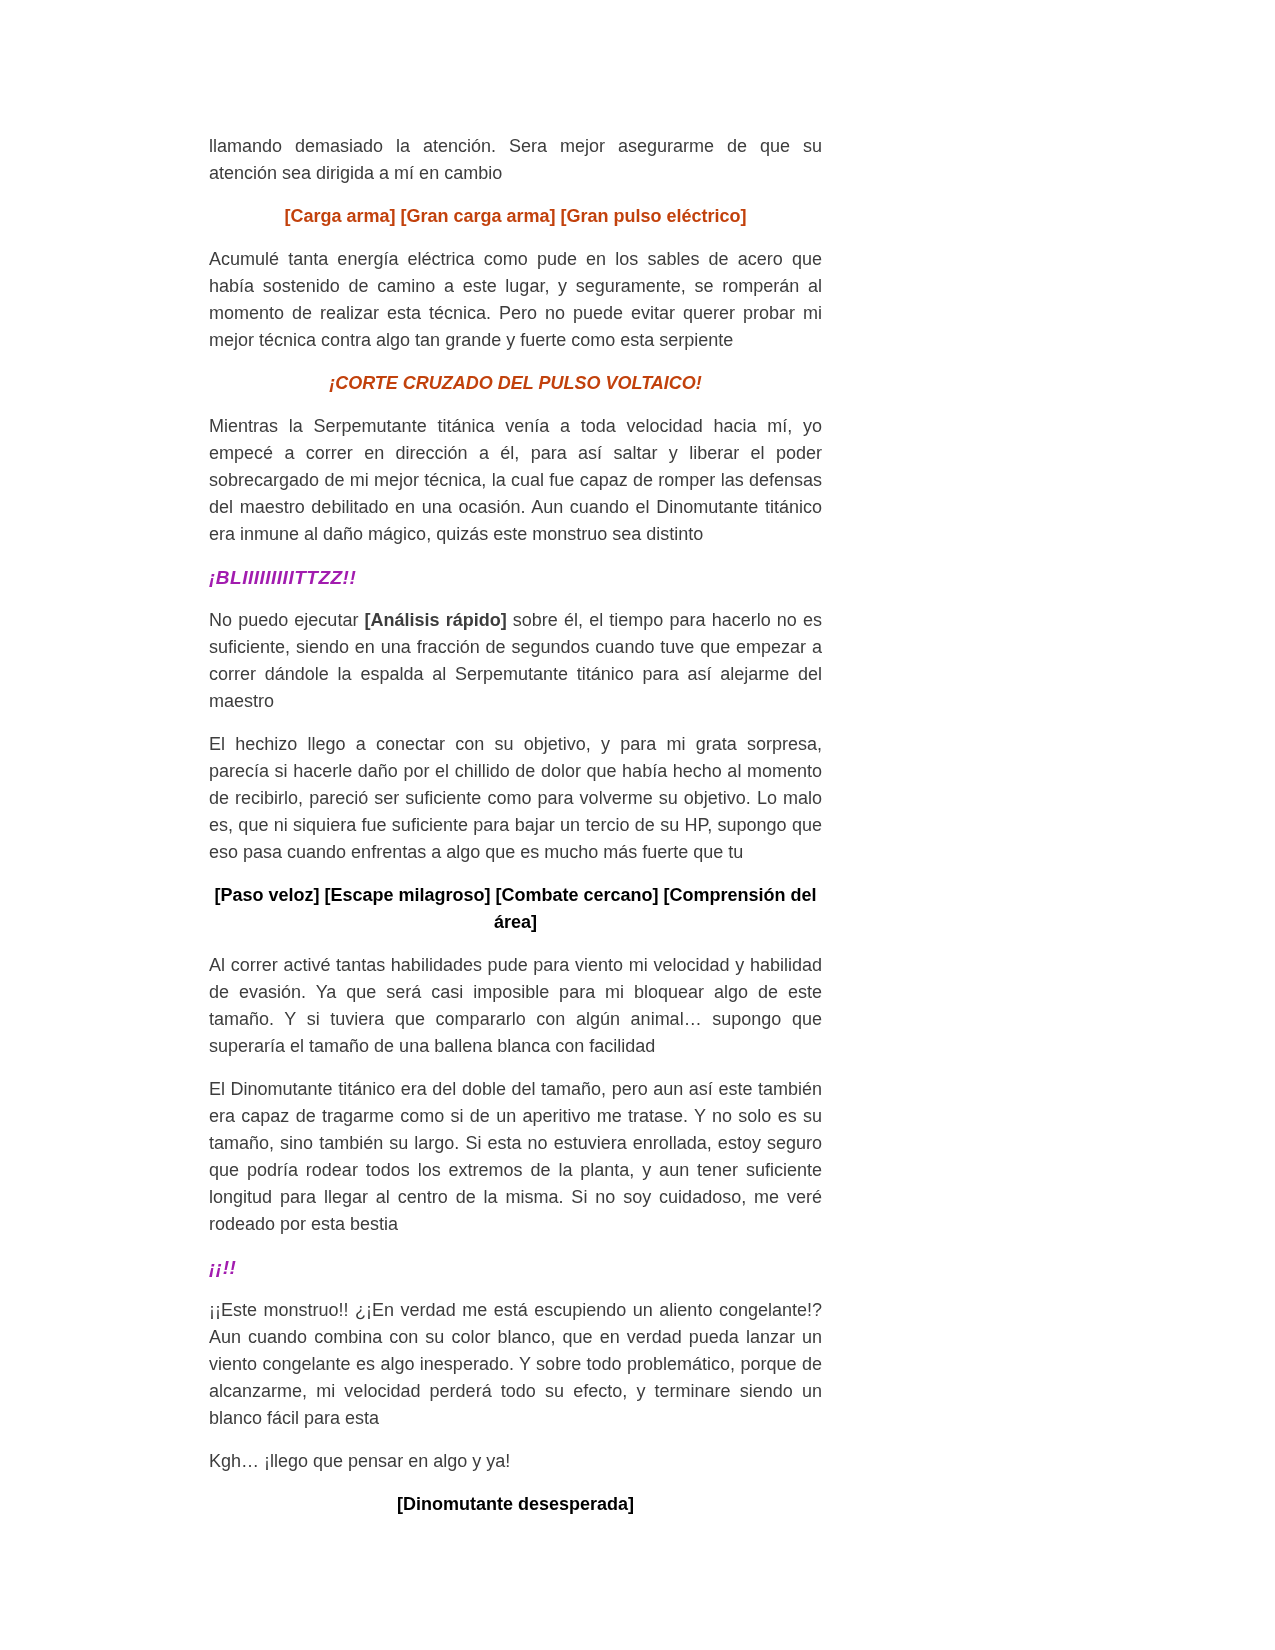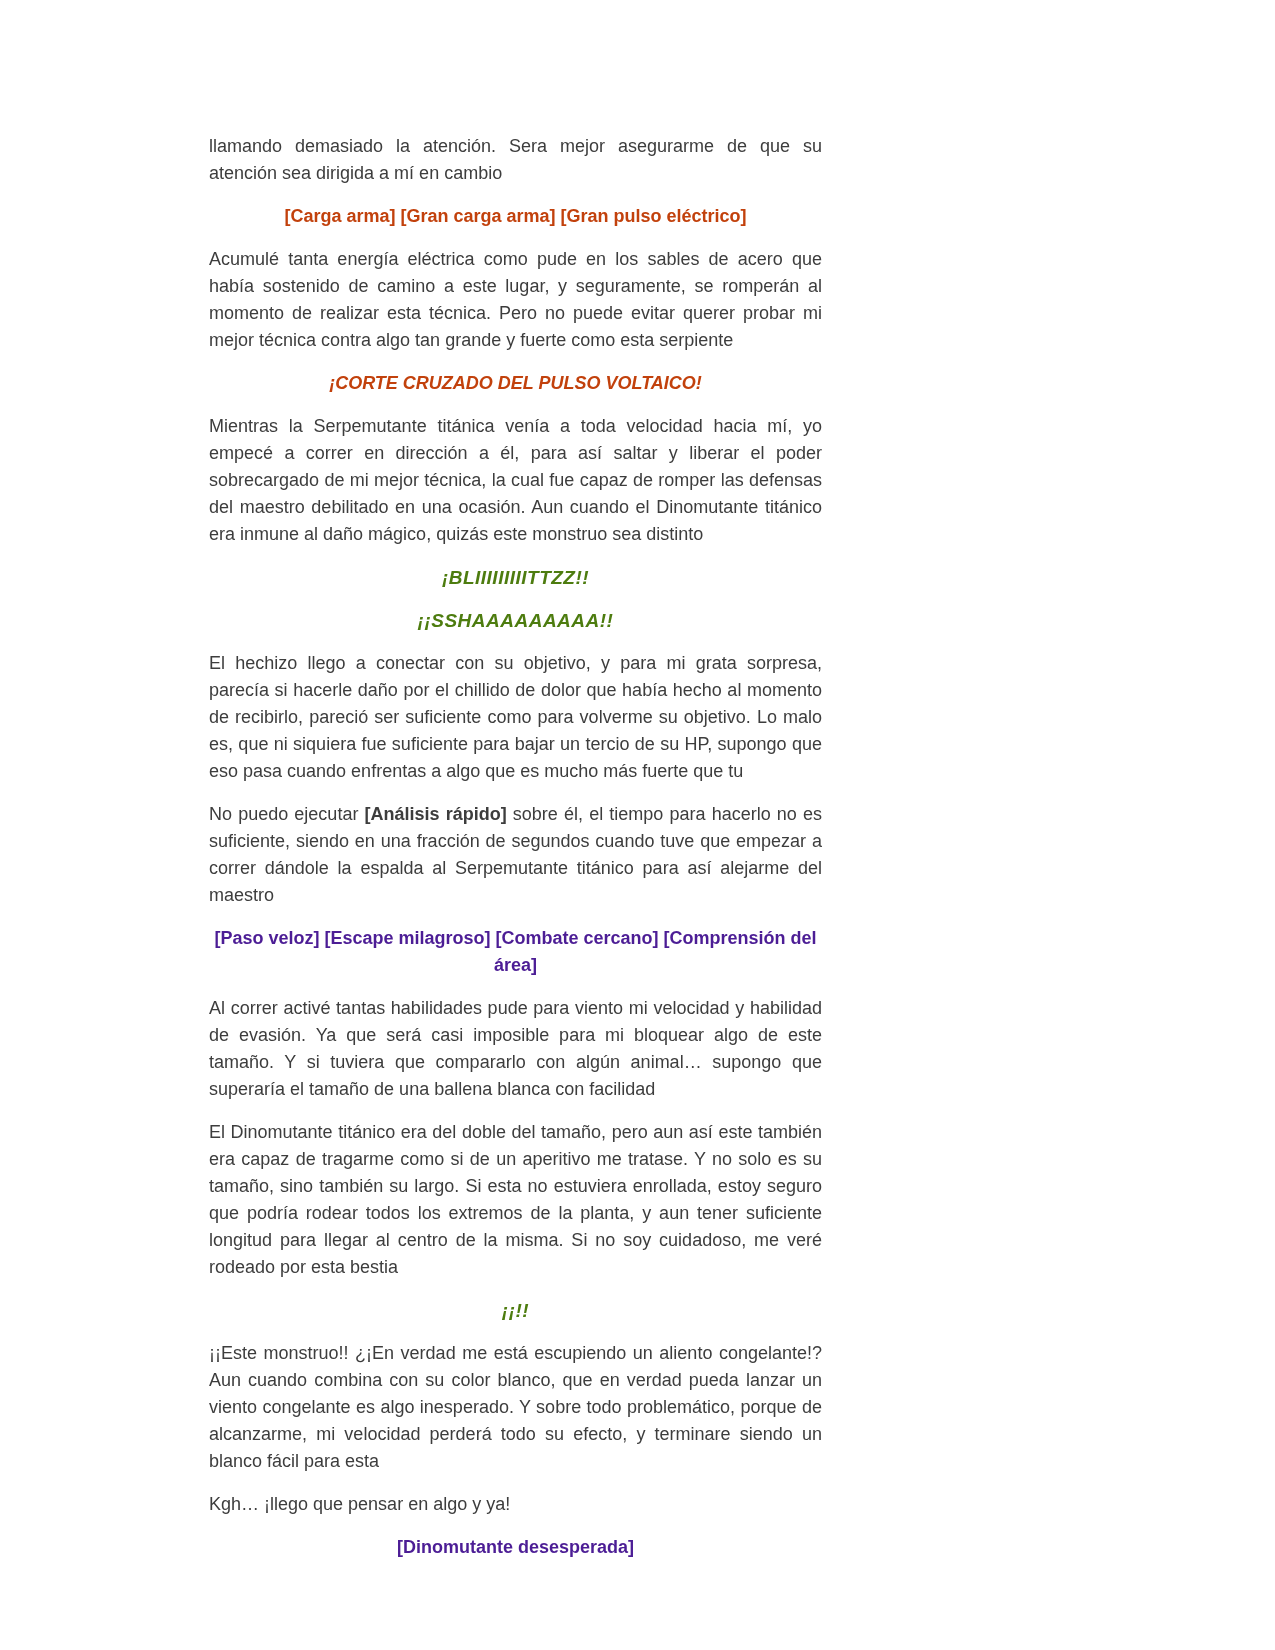--- a/index.html
+++ b/index.html
@@ -25,35 +25,35 @@
     font-size: 18px;
     line-height: 27px;
     text-align: justify;
     text-justify: inter-word;
   }
   .center {
     text-align: center;
   }
   .skill-line {
     font-weight: bold;
-    color: #4c1d95;
+    color: #000000;
   }
   .yellow {
     color: #c2410c;
   }
   .italic {
     font-style: italic;
   }
   .sfx {
     font-weight: bold;
     font-style: italic;
     font-size: 19px;
     letter-spacing: 0.5px;
-    color: #4d7c0f;
-    text-align: center;
+    color: #a21caf;
+    text-align: left;
   }
   .bold-inline {
     font-weight: bold;
   }
 </style>
 </head>
 <body>
 
 <div class="page">
 
@@ -62,27 +62,26 @@
   <p class="para center skill-line yellow">[Carga arma] [Gran carga arma] [Gran pulso eléctrico]</p>
 
   <p class="para">Acumulé tanta energía eléctrica como pude en los sables de acero que había sostenido de camino a este lugar, y seguramente, se romperán al momento de realizar esta técnica. Pero no puede evitar querer probar mi mejor técnica contra algo tan grande y fuerte como esta serpiente</p>
 
   <p class="para center skill-line yellow italic">¡CORTE CRUZADO DEL PULSO VOLTAICO!</p>
 
   <p class="para">Mientras la Serpemutante titánica venía a toda velocidad hacia mí, yo empecé a correr en dirección a él, para así saltar y liberar el poder sobrecargado de mi mejor técnica, la cual fue capaz de romper las defensas del maestro debilitado en una ocasión. Aun cuando el Dinomutante titánico era inmune al daño mágico, quizás este monstruo sea distinto</p>
 
   <p class="para sfx">¡BLIIIIIIIIITTZZ!!</p>
 
-  <p class="para sfx">¡¡SSHAAAAAAAAA!!</p>
-
-  <p class="para">El hechizo llego a conectar con su objetivo, y para mi grata sorpresa, parecía si hacerle daño por el chillido de dolor que había hecho al momento de recibirlo, pareció ser suficiente como para volverme su objetivo. Lo malo es, que ni siquiera fue suficiente para bajar un tercio de su HP, supongo que eso pasa cuando enfrentas a algo que es mucho más fuerte que tu</p>
 
   <p class="para">
     <span>No puedo ejecutar </span><span class="bold-inline">[Análisis rápido]</span><span> sobre él, el tiempo para hacerlo no es suficiente, siendo en una fracción de segundos cuando tuve que empezar a correr dándole la espalda al Serpemutante titánico para así alejarme del maestro</span>
   </p>
+
+  <p class="para">El hechizo llego a conectar con su objetivo, y para mi grata sorpresa, parecía si hacerle daño por el chillido de dolor que había hecho al momento de recibirlo, pareció ser suficiente como para volverme su objetivo. Lo malo es, que ni siquiera fue suficiente para bajar un tercio de su HP, supongo que eso pasa cuando enfrentas a algo que es mucho más fuerte que tu</p>
 
   <p class="para center skill-line">[Paso veloz] [Escape milagroso] [Combate cercano] [Comprensión del área]</p>
 
   <p class="para">Al correr activé tantas habilidades pude para viento mi velocidad y habilidad de evasión. Ya que será casi imposible para mi bloquear algo de este tamaño. Y si tuviera que compararlo con algún animal… supongo que superaría el tamaño de una ballena blanca con facilidad</p>
 
   <p class="para">El Dinomutante titánico era del doble del tamaño, pero aun así este también era capaz de tragarme como si de un aperitivo me tratase. Y no solo es su tamaño, sino también su largo. Si esta no estuviera enrollada, estoy seguro que podría rodear todos los extremos de la planta, y aun tener suficiente longitud para llegar al centro de la misma. Si no soy cuidadoso, me veré rodeado por esta bestia</p>
 
 
   <p class="para sfx">¡¡!!</p>
 

